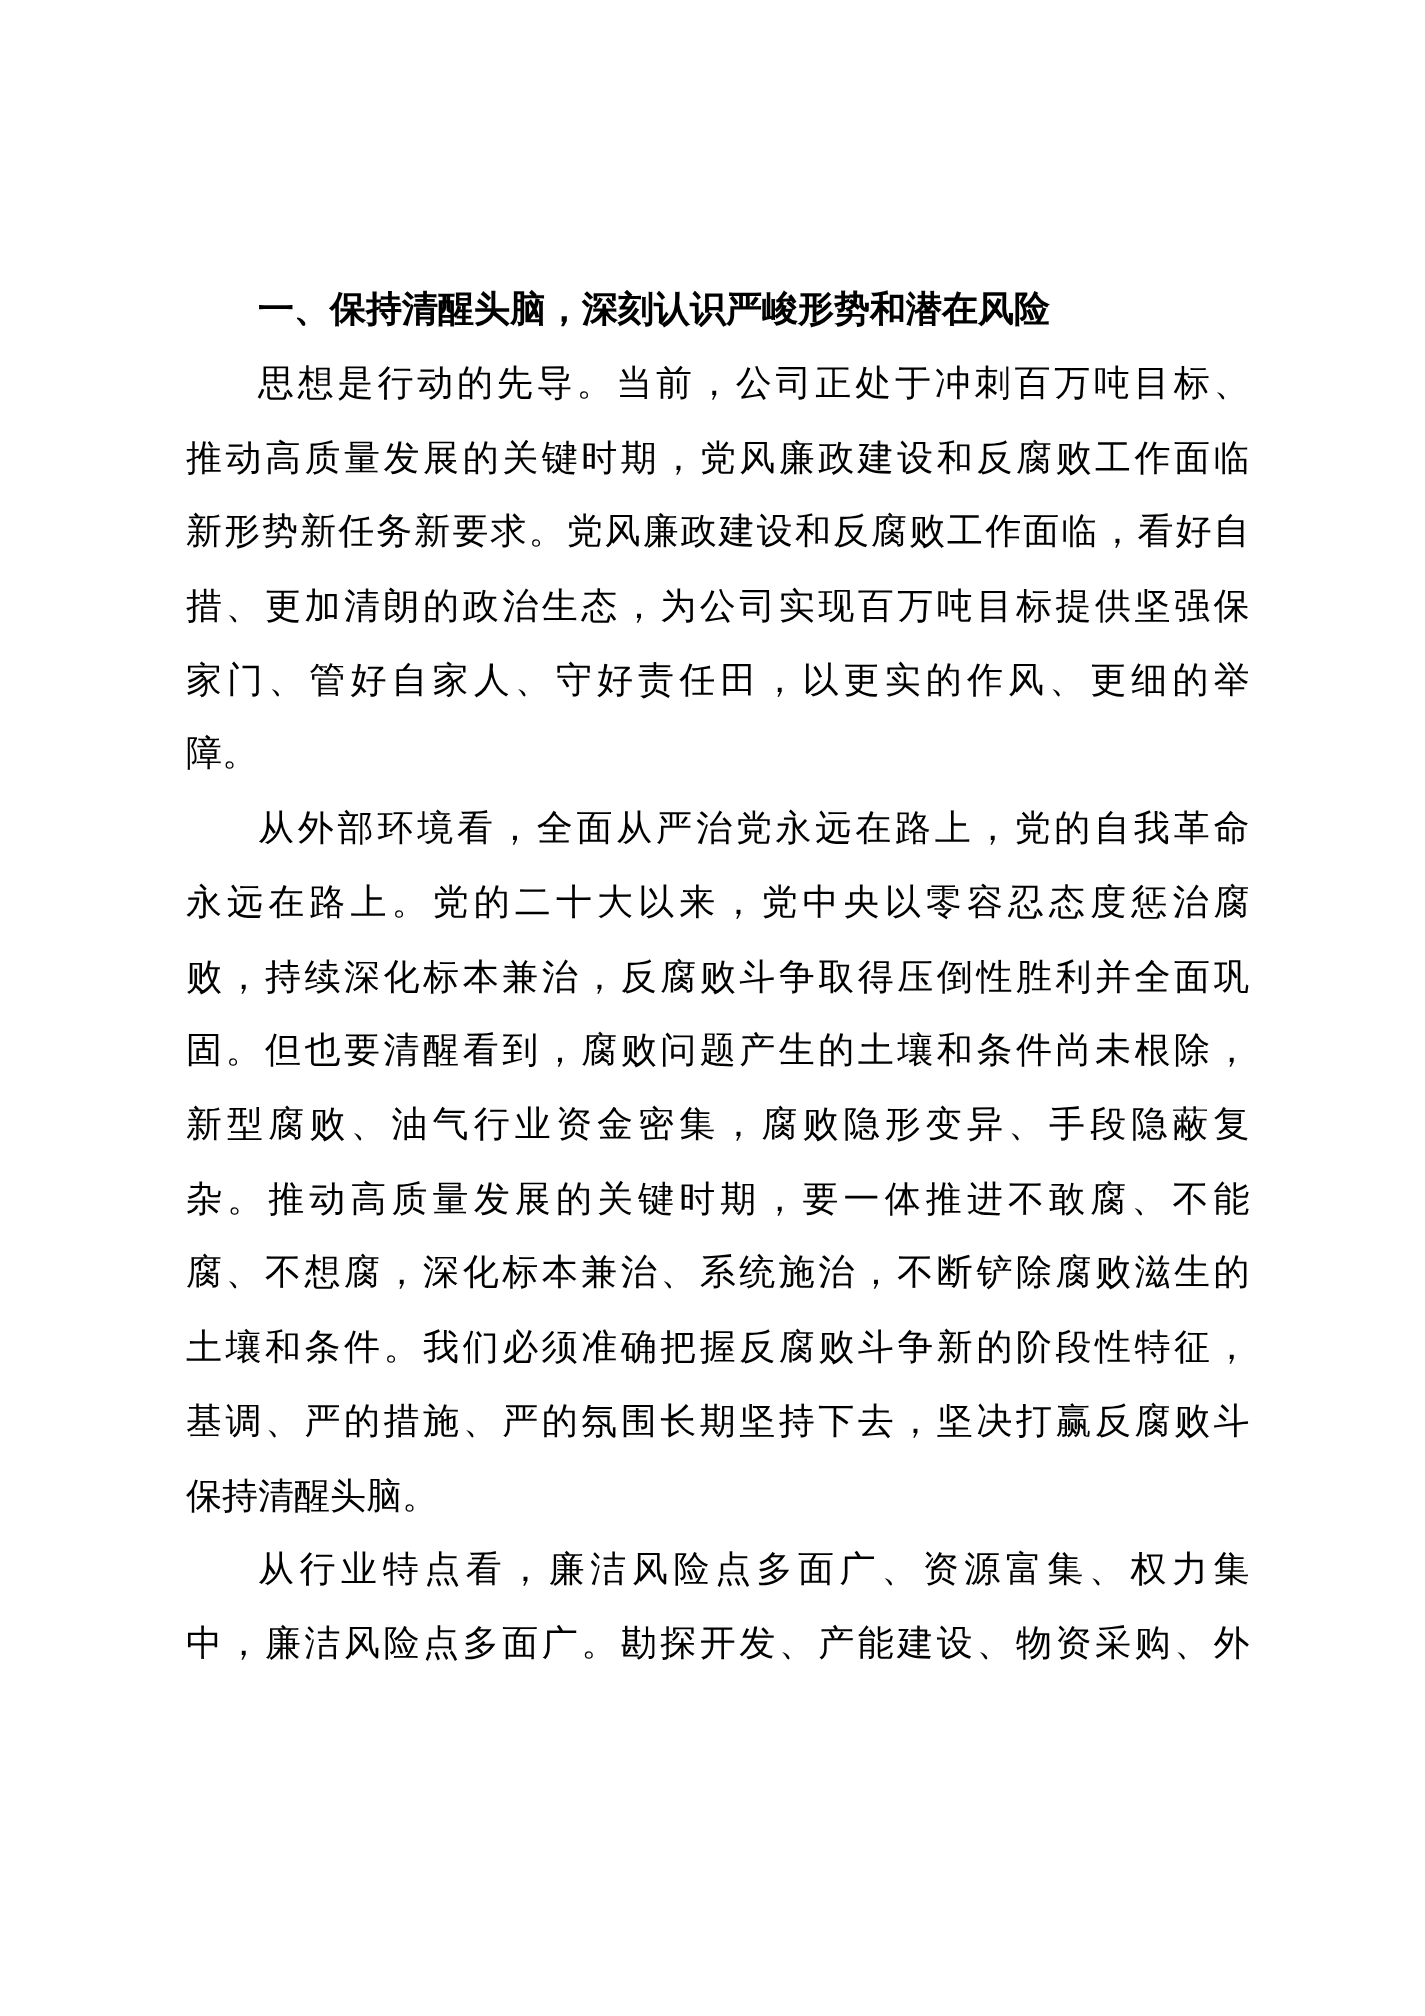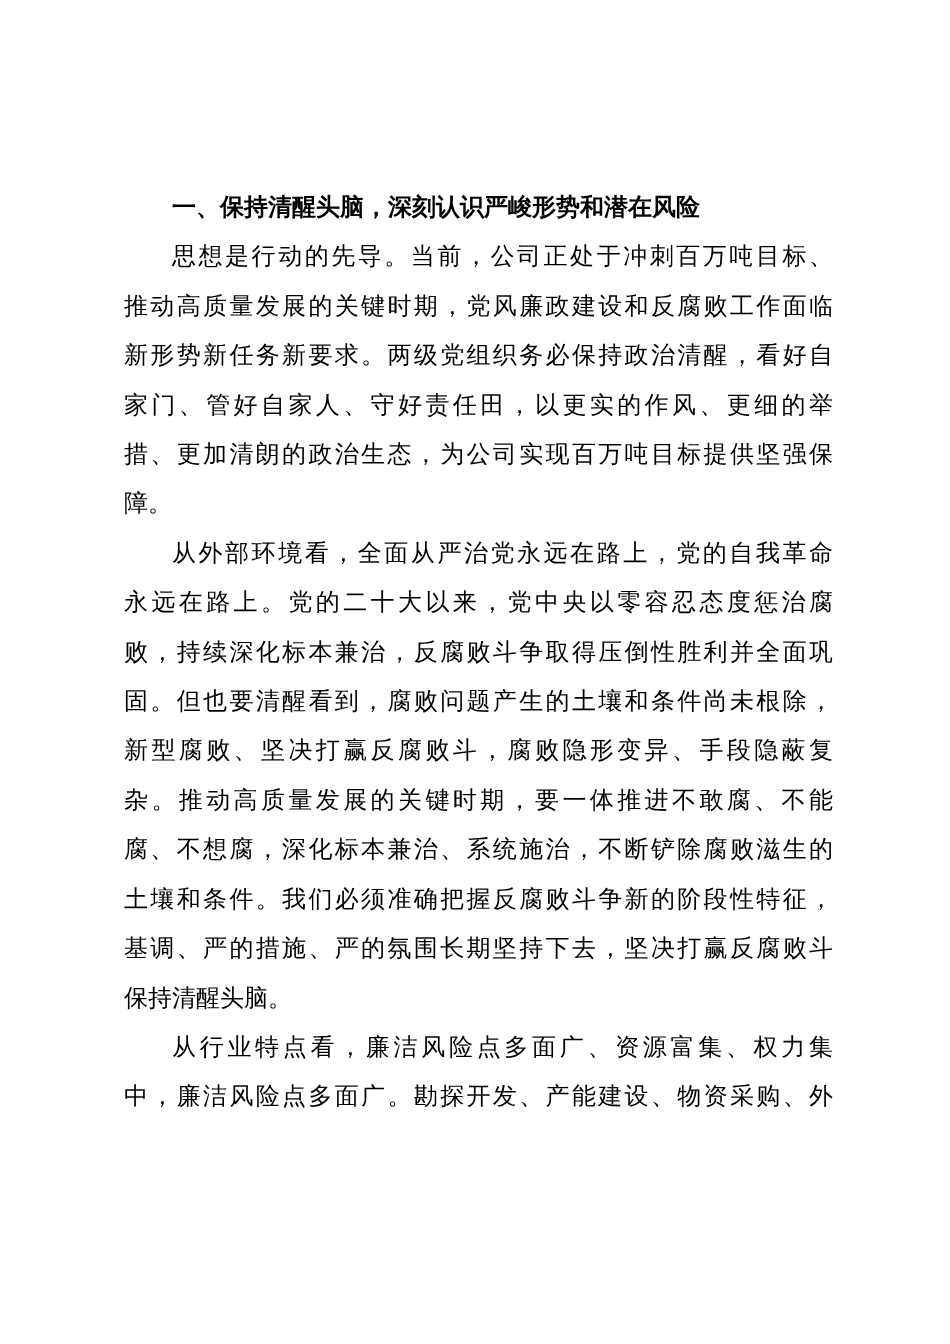--- a/index.html
+++ b/index.html
@@ -45,29 +45,29 @@
 </style>
 </head>
 <body>
 
 <div class="page">
   <div class="content">
 
   <div class="line heading indent flush">一、保持清醒头脑，深刻认识严峻形势和潜在风险</div>
       <div class="line indent">思想是行动的先导。当前，公司正处于冲刺百万吨目标、</div>
       <div class="line">推动高质量发展的关键时期，党风廉政建设和反腐败工作面临</div>
-      <div class="line">新形势新任务新要求。两级党组织务必保持政治清醒，看好自</div>
+      <div class="line">新形势新任务新要求。党风廉政建设和反腐败工作面临，看好自</div>
+      <div class="line">措、更加清朗的政治生态，为公司实现百万吨目标提供坚强保</div>
       <div class="line">家门、管好自家人、守好责任田，以更实的作风、更细的举</div>
-      <div class="line">措、更加清朗的政治生态，为公司实现百万吨目标提供坚强保</div>
       <div class="line flush">障。</div>
       <div class="line indent">从外部环境看，全面从严治党永远在路上，党的自我革命</div>
       <div class="line">永远在路上。党的二十大以来，党中央以零容忍态度惩治腐</div>
       <div class="line">败，持续深化标本兼治，反腐败斗争取得压倒性胜利并全面巩</div>
       <div class="line">固。但也要清醒看到，腐败问题产生的土壤和条件尚未根除，</div>
-      <div class="line">新型腐败、坚决打赢反腐败斗，腐败隐形变异、手段隐蔽复</div>
+      <div class="line">新型腐败、油气行业资金密集，腐败隐形变异、手段隐蔽复</div>
       <div class="line">杂。推动高质量发展的关键时期，要一体推进不敢腐、不能</div>
       <div class="line">腐、不想腐，深化标本兼治、系统施治，不断铲除腐败滋生的</div>
       <div class="line">土壤和条件。我们必须准确把握反腐败斗争新的阶段性特征，</div>
       <div class="line">基调、严的措施、严的氛围长期坚持下去，坚决打赢反腐败斗</div>
       <div class="line flush">保持清醒头脑。</div>
       <div class="line indent">从行业特点看，廉洁风险点多面广、资源富集、权力集</div>
       <div class="line">中，廉洁风险点多面广。勘探开发、产能建设、物资采购、外</div>
     </div>
 </div>
 

